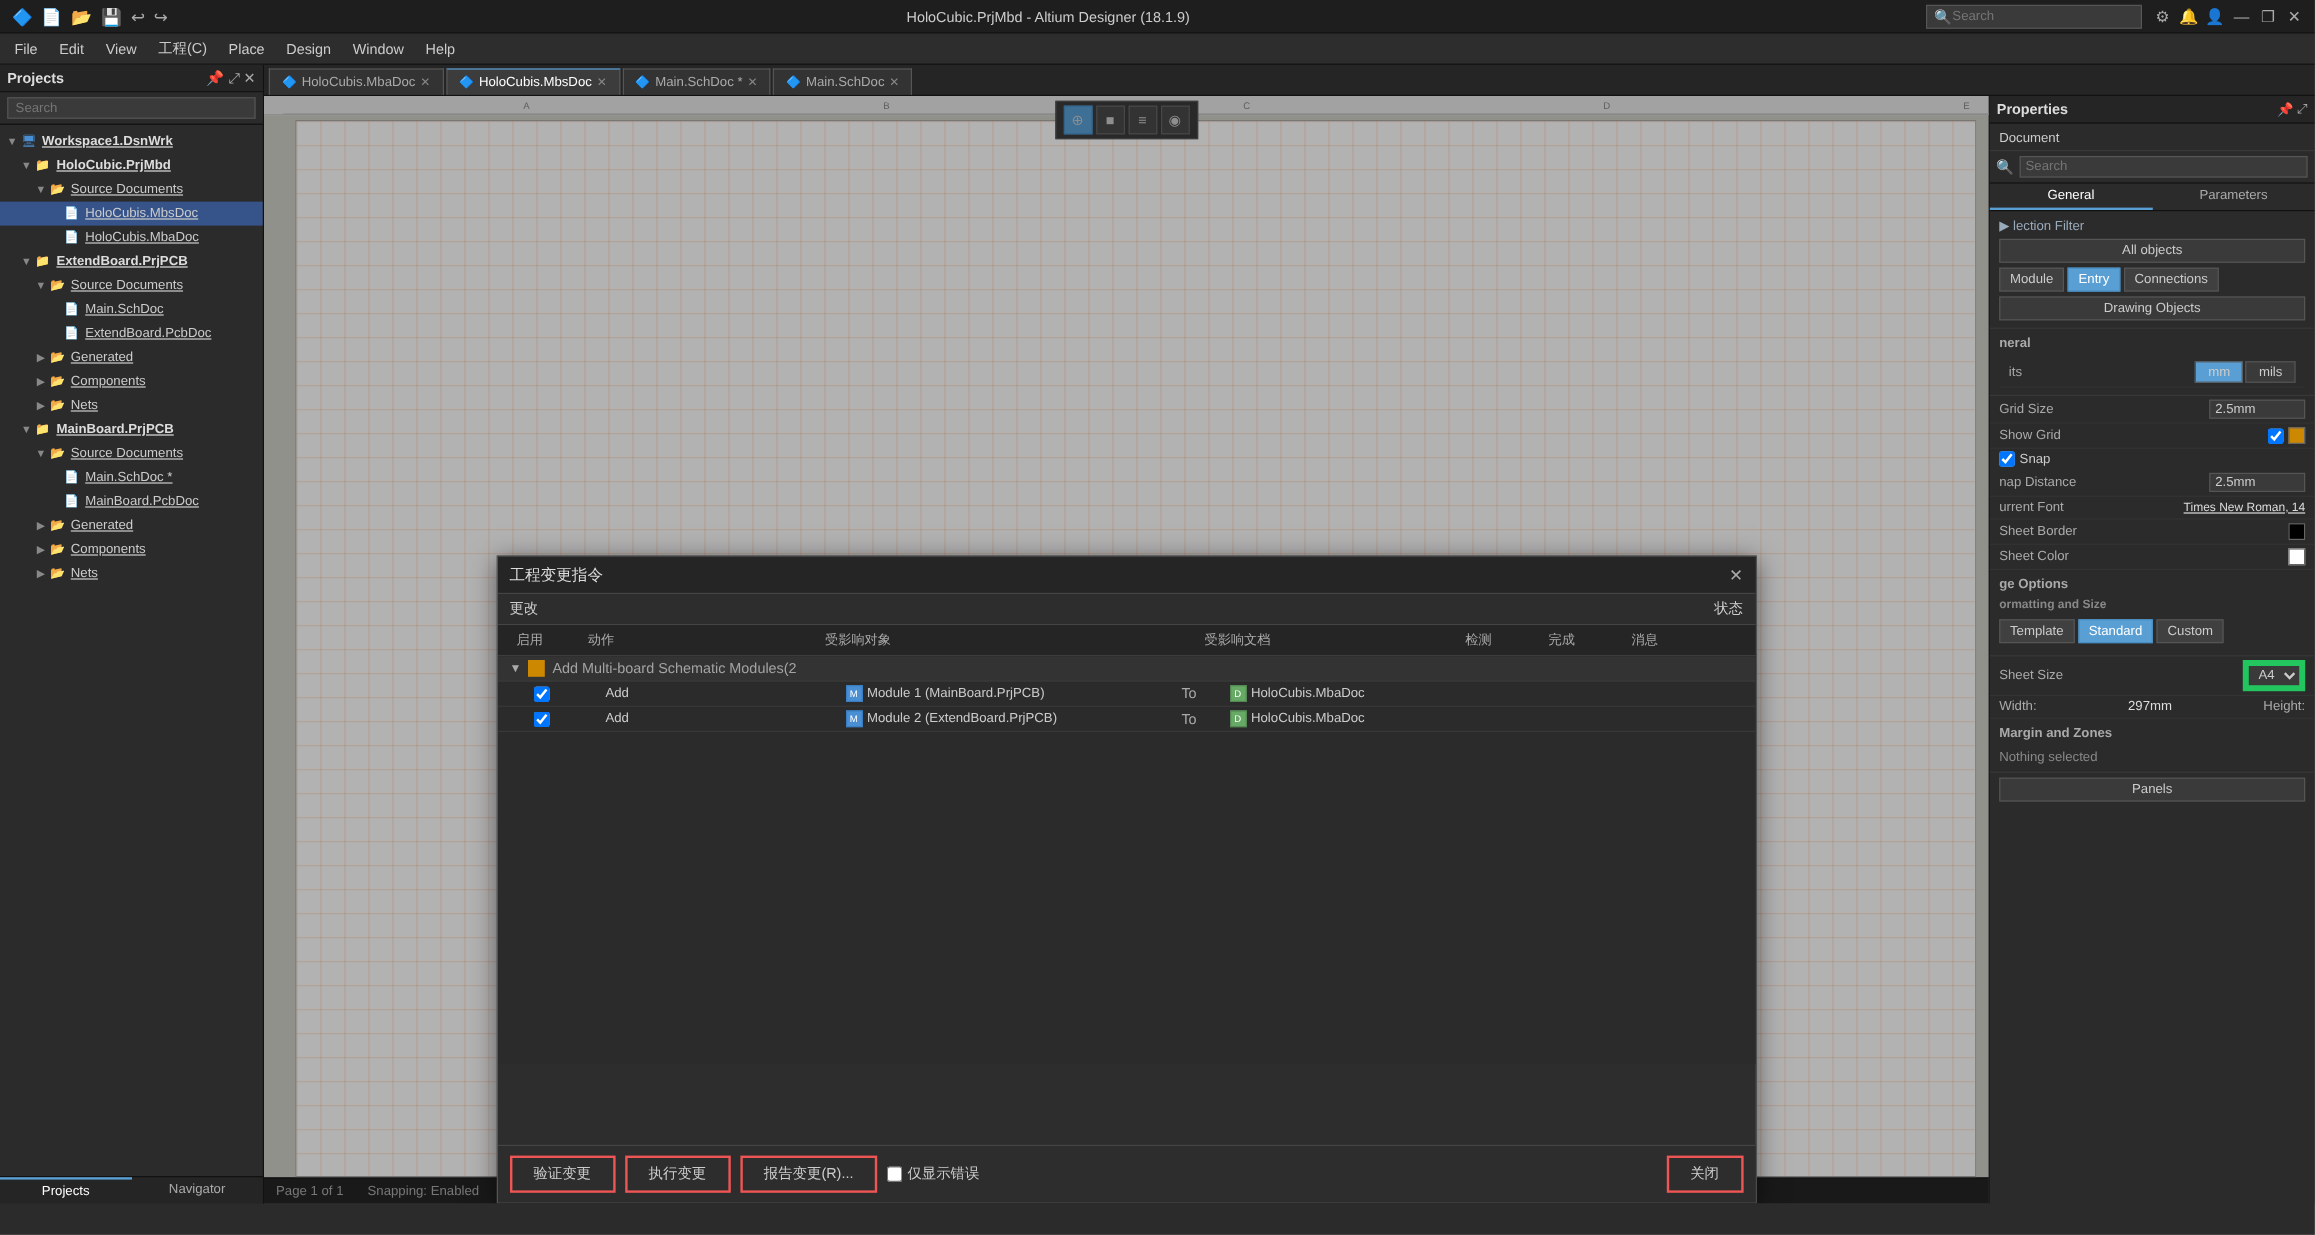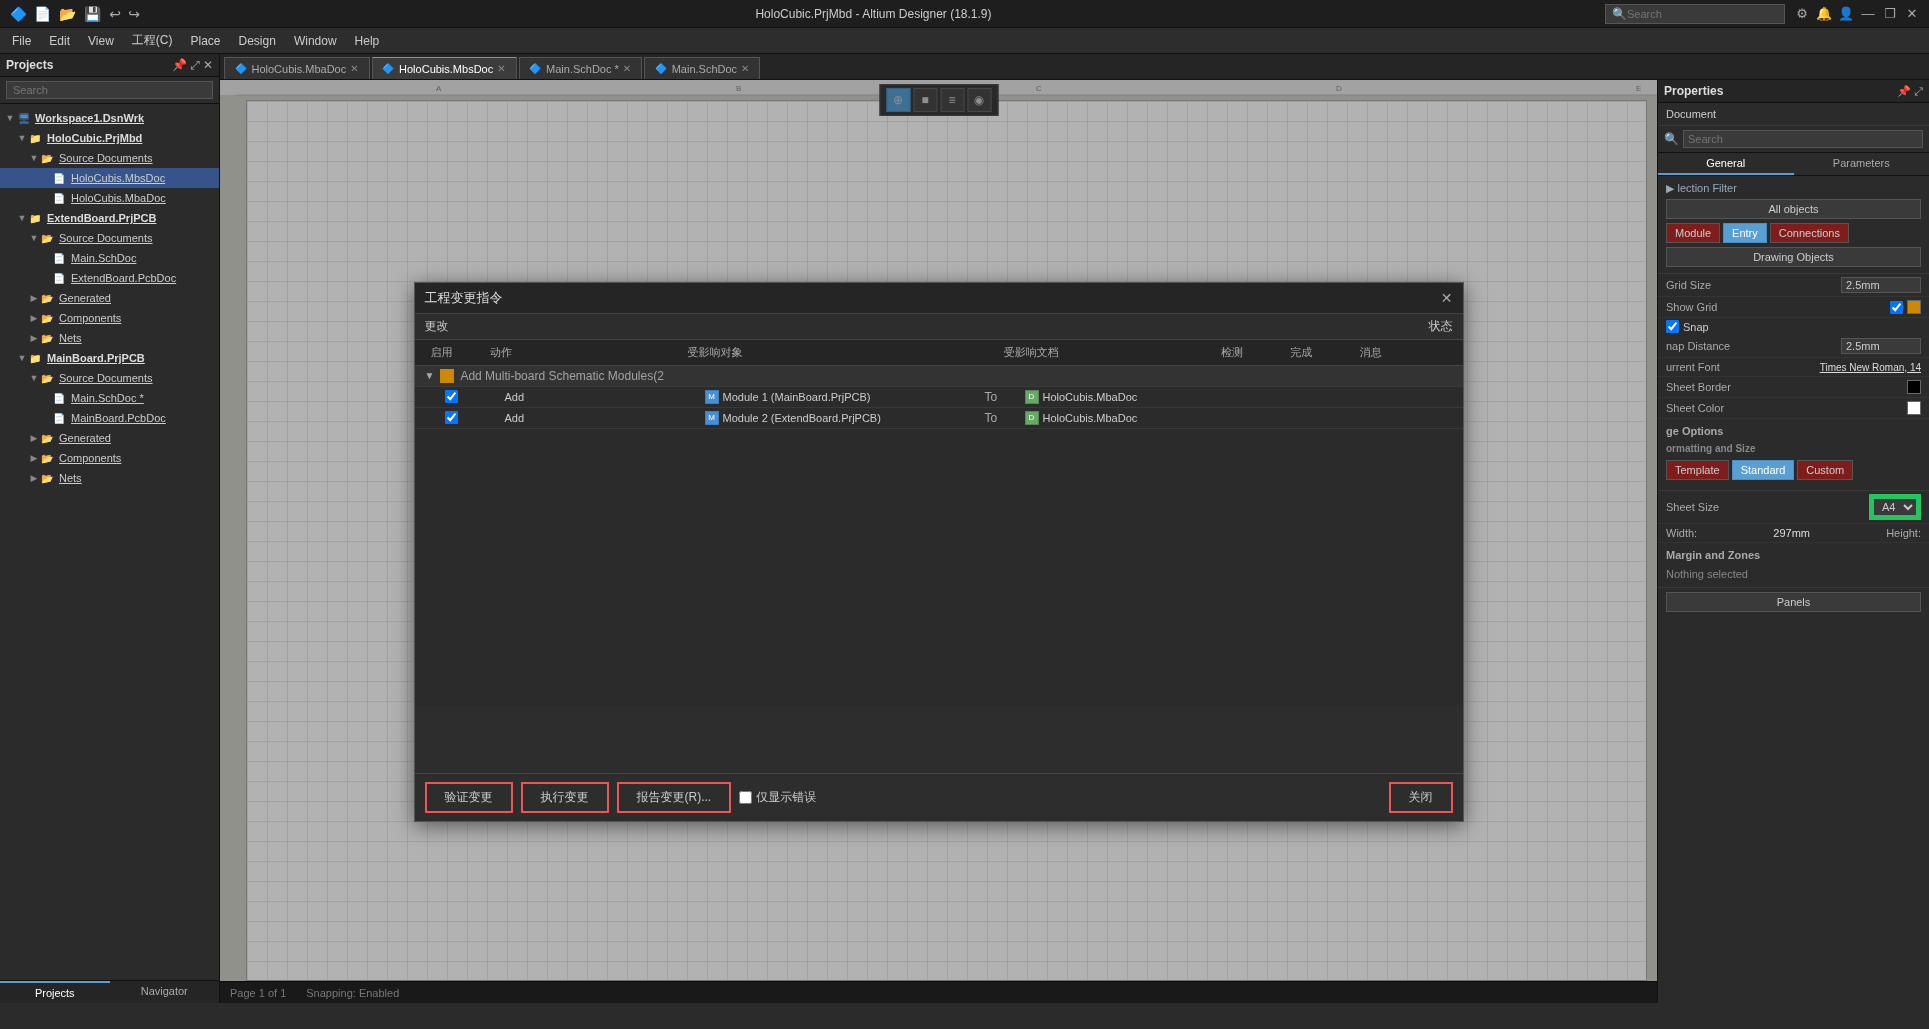--- a/index.html
+++ b/index.html
@@ -46,21 +46,21 @@
     .tree-label.bold { font-weight: bold; color: #ddd; }
 
     .left-panel-tabs { display: flex; border-top: 1px solid #111; background: #252525; }
     .left-tab { flex: 1; padding: 4px; text-align: center; font-size: 11px; color: #aaa; cursor: pointer; }
     .left-tab.active { color: #fff; border-top: 2px solid #5a9fd4; }
 
     
     .center-content { flex: 1; display: flex; flex-direction: column; background: #3c3c3c; position: relative; }
 
     
-    .dialog-overlay { position: absolute; top: 0; left: 0; right: 0; bottom: 0; background: rgba(0,0,0,0.3); z-index: 10; display: flex; align-items: center; justify-content: center; padding-top: 20px; }
+    .dialog-overlay { position: absolute; top: 0; left: 0; right: 0; bottom: 0; background: rgba(0,0,0,0.3); z-index: 10; display: flex; align-items: flex-end; justify-content: center; padding-top: 20px; }
     .dialog { background: #2d2d2d; border: 1px solid #555; width: 1050px; min-height: 540px; display: flex; flex-direction: column; box-shadow: 0 4px 20px rgba(0,0,0,0.5); }
     .dialog-titlebar { background: #252525; padding: 6px 10px; display: flex; align-items: center; justify-content: space-between; border-bottom: 1px solid #444; }
     .dialog-title { color: #ddd; font-size: 13px; }
     .dialog-close { color: #aaa; cursor: pointer; font-size: 14px; }
     .dialog-content { flex: 1; padding: 0; }
     .dialog-header-row { display: flex; padding: 4px 10px; background: #2d2d2d; border-bottom: 1px solid #444; align-items: center; gap: 20px; }
     .dialog-header-label { color: #ccc; font-size: 12px; }
     .dialog-columns { display: flex; background: #252525; border-bottom: 1px solid #444; padding: 2px 10px; }
     .dialog-col { font-size: 11px; color: #aaa; padding: 3px 6px; }
     .dialog-col.enabled { width: 60px; }
@@ -111,21 +111,21 @@
     .right-panel-header { display: flex; align-items: center; justify-content: space-between; padding: 4px 6px; background: #252525; border-bottom: 1px solid #111; }
     .right-panel-title { font-size: 12px; color: #ddd; font-weight: bold; }
     .right-panel-search { display: flex; align-items: center; padding: 4px 6px; border-bottom: 1px solid #111; }
     .right-panel-search input { background: #3a3a3a; border: 1px solid #555; color: #ccc; padding: 2px 6px; width: 100%; font-size: 11px; outline: none; }
     .right-tabs { display: flex; border-bottom: 1px solid #111; }
     .right-tab { flex: 1; padding: 4px; text-align: center; font-size: 11px; color: #aaa; cursor: pointer; }
     .right-tab.active { color: #fff; border-bottom: 2px solid #5a9fd4; }
     .right-section { padding: 6px 8px; border-bottom: 1px solid #383838; }
     .right-section-title { font-size: 11px; color: #aaa; margin-bottom: 6px; font-weight: bold; }
     .right-btn-group { display: flex; flex-wrap: wrap; gap: 3px; margin-bottom: 4px; }
-    .right-btn { padding: 3px 8px; background: #7f1d1d; border: 1px solid #555; color: #ccc; font-size: 11px; cursor: pointer; }
+    .right-btn { padding: 3px 8px; background: #404040; border: 1px solid #555; color: #ccc; font-size: 11px; cursor: pointer; }
     .right-btn.active { background: #5a9fd4; border-color: #4a8fc4; color: white; }
     .right-btn-wide { padding: 3px 10px; background: #3a3a3a; border: 1px solid #555; color: #ccc; font-size: 11px; cursor: pointer; }
     .filter-section { padding: 6px 8px; border-bottom: 1px solid #383838; }
     .filter-title { font-size: 11px; color: #9ab; margin-bottom: 4px; }
     .right-prop-row { display: flex; align-items: center; justify-content: space-between; padding: 3px 8px; border-bottom: 1px solid #333; }
     .right-prop-label { font-size: 11px; color: #aaa; }
     .right-prop-value { font-size: 11px; color: #ddd; }
     .right-prop-input { background: #3a3a3a; border: 1px solid #555; color: #ccc; padding: 1px 4px; font-size: 11px; width: 80px; outline: none; }
     .color-box { width: 14px; height: 14px; border: 1px solid #666; display: inline-block; }
     .units-btns { display: flex; gap: 2px; }
@@ -512,20 +512,30 @@
           <div class="right-btn-group">
             <button class="right-btn">Module</button>
             <button class="right-btn active">Entry</button>
             <button class="right-btn">Connections</button>
           </div>
           <div style="margin-top:4px;">
             <button class="right-btn-wide" style="width:100%;">Drawing Objects</button>
           </div>
         </div>
 
+        <div class="right-section">
+          <div class="right-section-title">neral</div>
+          <div class="right-prop-row">
+            <span class="right-prop-label">its</span>
+            <div class="units-btns">
+              <button class="unit-btn active">mm</button>
+              <button class="unit-btn">mils</button>
+            </div>
+          </div>
+        </div>
 
         <div class="right-prop-row">
           <span class="right-prop-label">Grid Size</span>
           <input class="right-prop-input" value="2.5mm" style="">
         </div>
         <div class="right-prop-row">
           <span class="right-prop-label">Show Grid</span>
           <div style="display:flex; align-items:center; gap:4px;">
             <input type="checkbox" checked="" style="">
             <span class="color-box" style="background:#cc8800;"></span>

